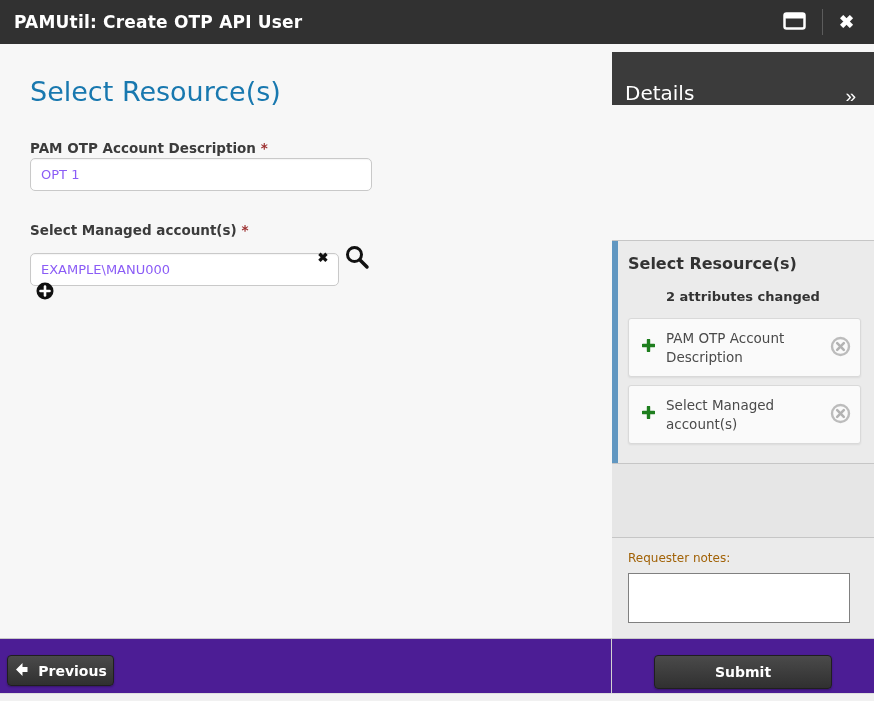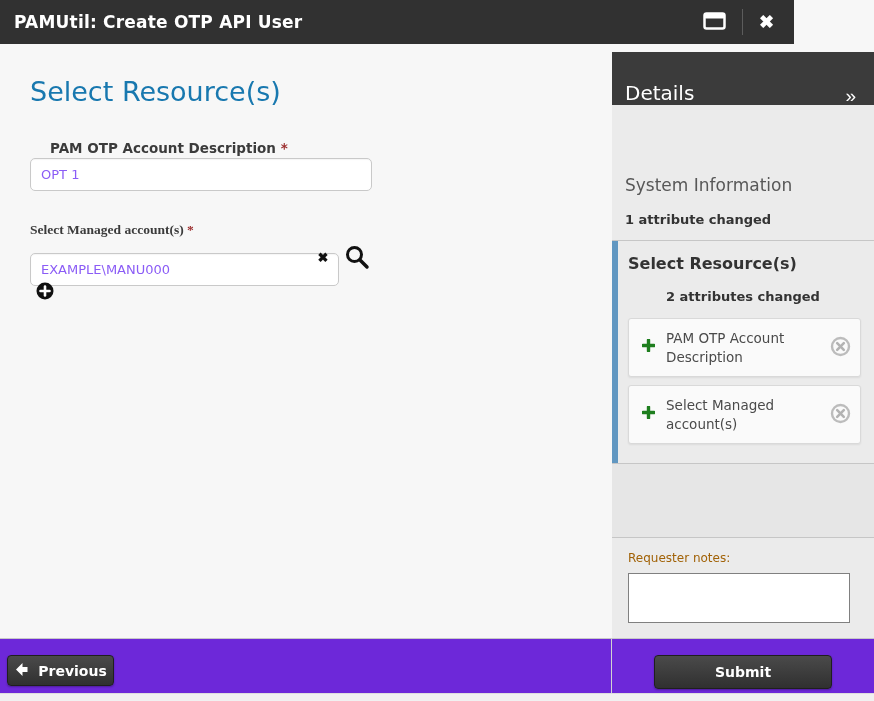--- a/index.html
+++ b/index.html
@@ -7,21 +7,21 @@
   .app {
     position: relative;
     width: 874px; height: 701px;
     background: #f7f7f7;
     font-family: "DejaVu Sans", "Liberation Sans", sans-serif;
     overflow: hidden;
     color: #3b3b3b;
   }
   
   .titlebar {
-    position: absolute; left: 0; top: 0; width: 794px; height: 44px;
+    position: absolute; left: 0; top: 0; width: 874px; height: 44px;
     background: #313131;
     display: flex; align-items: center;
     padding: 0 16px 0 14px;
     gap: 40px;
   }
   .titlebar .win-title {
     color: #ffffff; font-size: 17px; font-weight: bold; letter-spacing: .2px;
   }
   .titlebar .controls { margin-left: auto; display: flex; align-items: center; }
   .icon-btn {
@@ -38,22 +38,22 @@
   }
   .page-title {
     position: absolute; left: 30px; top: 32px;
     font-size: 27px; font-weight: 400; color: #1878af;
   }
   .field-label {
     position: absolute; left: 30px;
     font-size: 13.5px; font-weight: bold; color: #3b3b3b;
   }
   .field-label .req { color: #9c2f2f; font-weight: bold; }
-  .lbl-1 { top: 96px; margin-left: 20px; }
-  .lbl-2 { top: 178px; font-family: Liberation Serif, serif; }
+  .lbl-1 { top: 96px; }
+  .lbl-2 { top: 178px; }
   .text-input {
     position: absolute; left: 30px; height: 33px;
     background: #ffffff; border: 1px solid #c9c9c9; border-radius: 5px;
     padding: 0 10px; font-size: 13px; color: #8b5cf6;
     font-family: inherit;
     box-shadow: inset 0 1px 1px rgba(0,0,0,.04);
   }
   .inp-1 { top: 114px; width: 342px; }
   .inp-2 { top: 196px; width: 309px; padding-right: 30px; margin-top: 13px; }
   .clear-btn {
@@ -114,21 +114,21 @@
   .sec-notes { position: absolute; left: 0; top: 494px; width: 262px; height: 100px; background: #ebebeb; }
   .notes-label { position: absolute; left: 16px; top: 13px; font-size: 12px; color: #a16207; }
   .notes-area {
     position: absolute; left: 16px; top: 35px; width: 222px; height: 50px;
     background: #fff; border: 1px solid #808080; resize: none;
     font-family: inherit; font-size: 13px; padding: 4px 6px;
   }
   
   .footer {
     position: absolute; left: 0; top: 638px; width: 874px; height: 55px;
-    background: #6d28d9; border-top: 1px solid #c8c8c8;
+    background: #4c1d95; border-top: 1px solid #c8c8c8;
   }
   .footer-vdiv { position: absolute; left: 611px; top: 0; width: 1px; height: 100%; background: #d2d2d2; }
   .dark-btn {
     position: absolute;
     background: linear-gradient(#4a4a4a, #303030);
     border: 1px solid #1f1f1f; border-radius: 4px;
     color: #fff; font-size: 14px; font-weight: bold; font-family: inherit;
     display: flex; align-items: center; justify-content: center; gap: 9px;
     cursor: pointer; box-shadow: 0 1px 2px rgba(0,0,0,.3);
   }
@@ -200,33 +200,20 @@
   </main>
 
   <aside class="sidebar">
     <div class="details-header">
       <span class="dh-title">Details</span>
       <button class="collapse-btn">
         <span>»</span>
       </button>
     </div>
 
-    <section class="sb-section sec-1">
-      <div class="sec-title-lg">System Information</div>
-      <div class="sec-changed">1 attribute changed</div>
-      <div class="attr-card">
-        <span>
-          <svg width="13" height="13" viewBox="0 0 13 13">
-            <line x1="6.5" y1="1" x2="6.5" y2="12" stroke="#1e7e1e" stroke-width="3.4" stroke-linecap="round"></line>
-            <line x1="1" y1="6.5" x2="12" y2="6.5" stroke="#1e7e1e" stroke-width="3.4" stroke-linecap="round"></line>
-          </svg>
-        </span>
-        <span class="attr-label">System Team</span>
-      </div>
-    </section>
 
     <div class="sb-divider div-1"></div>
 
     <section class="sb-section sec-2">
       <div class="sec-title">Select Resource(s)</div>
       <div class="sec-changed">2 attributes changed</div>
 
       <div class="attr-card card-a">
         <span>
           <svg width="13" height="13" viewBox="0 0 13 13">

